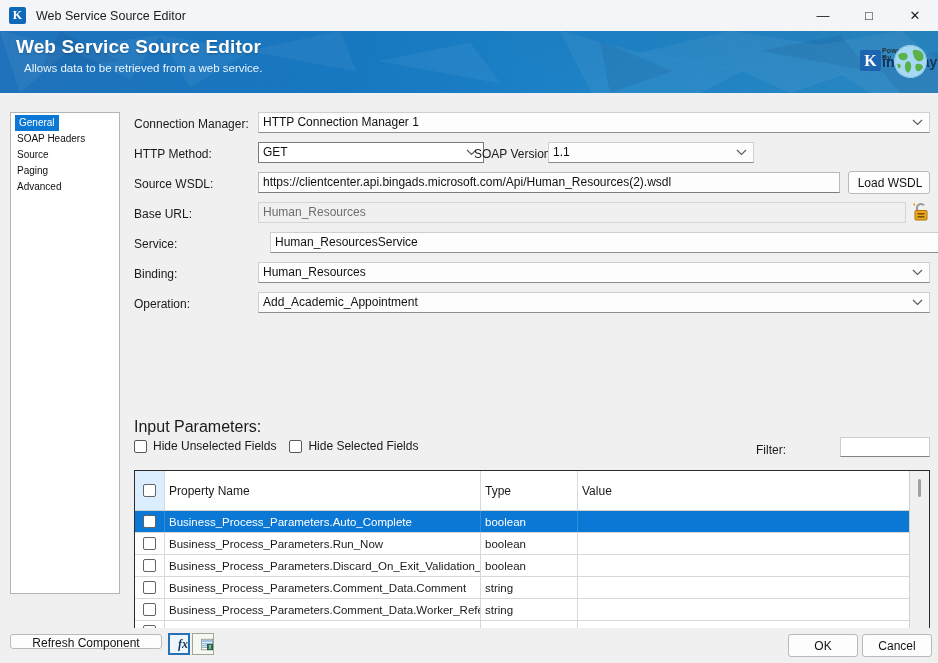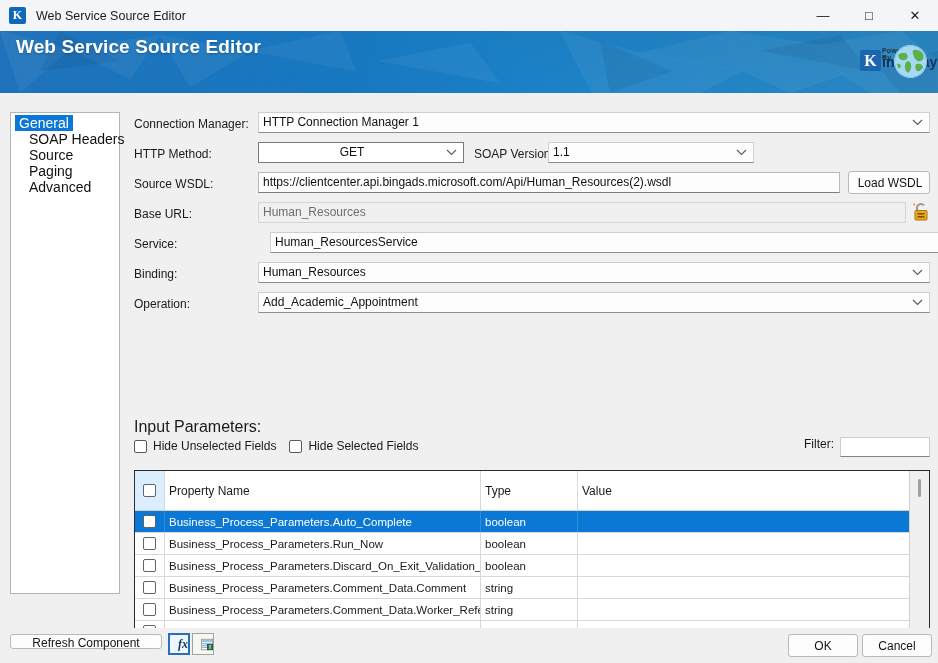--- a/index.html
+++ b/index.html
@@ -111,24 +111,24 @@
     left: 10px; top: 19px;
     width: 110px; height: 482px;
     background: #ffffff;
     border: 1px solid #b4b4b4;
     padding: 2px 0 0 0;
   }
   .nav-item {
     height: 16px;
     line-height: 16px;
     padding: 0 0 0 4px;
-    font-size: 14px;
+    font-size: 10px;
     color: #111;
     white-space: nowrap;
-    margin: 0 14px;
+    margin: 0 2px;
   }
   .nav-item.selected {
     background: #0a78d4;
     color: #ffffff;
     display: inline-block;
     padding-right: 4px;
     margin-left: 4px;
   }
 
   
@@ -185,21 +185,21 @@
   .cb-wrap { display: flex; align-items: center; margin-right: 13px; }
   .cb {
     width: 13px; height: 13px;
     border: 1px solid #5a5a5a;
     background: #fff;
     border-radius: 2px;
     display: inline-block;
   }
   .cb-label { margin-left: 6px; font-size: 12px; }
 
-  .filter-wrap { position: absolute; right: 8px; top: 344px; display: flex; align-items: flex-start; }
+  .filter-wrap { position: absolute; right: 8px; top: 344px; display: flex; align-items: flex-end; gap: 48px; }
   .filter-label { font-size: 12px; margin-right: 6px; }
   .filter-input {
     width: 90px; height: 20px;
     background: #ffffff;
     border: 1px solid #cccccc;
     border-bottom-color: #828282;
     font-size: 12px; padding: 0 3px;
   }
 
   
@@ -300,20 +300,21 @@
       <polygon points="380,30 470,12 500,52"></polygon>
     </g>
     <g fill="#06355f" fill-opacity="0.10">
       <polygon points="600,10 672,40 610,62"></polygon>
       <polygon points="760,20 840,4 870,40"></polygon>
       <polygon points="880,38 938,20 938,62 900,62"></polygon>
       <polygon points="60,0 120,30 40,40"></polygon>
     </g>
   </svg>
   <div class="banner-title">Web Service Source Editor</div>
+  <div class="banner-sub">Allows data to be retrieved from a web service.</div>
   <div class="brand">
     <div class="brand-k">K</div>
     <div class="brand-words">
       <div class="brand-powered">Powered By</div>
       <div class="brand-main">
         <span class="kw">ingsway</span>
       </div>
     </div>
   </div>
   <div class="globe">
@@ -355,21 +356,21 @@
                 <path d="M1 1 L5.5 5.5 L10 1" fill="none" stroke="#5c5c5c" stroke-width="1.2"></path>
               </svg>
           </span>
         </div>
       </div>
     </div>
 
     <div class="row">
       <div class="lbl">HTTP Method:</div>
       <div class="ctrl" style="width:206px;">
-        <div class="combo focused" style="width:206px;text-align:center;">
+        <div class="combo focused" style="width:226px;">
           <span>GET</span>
           <span class="arrow">
             <svg width="11" height="7" viewBox="0 0 11 7">
                 <path d="M1 1 L5.5 5.5 L10 1" fill="none" stroke="#5c5c5c" stroke-width="1.2"></path>
               </svg>
           </span>
         </div>
       </div>
       <div class="lbl" style="left:340px;">SOAP Version:</div>
       <div class="ctrl" style="left:414px;width:206px;">

